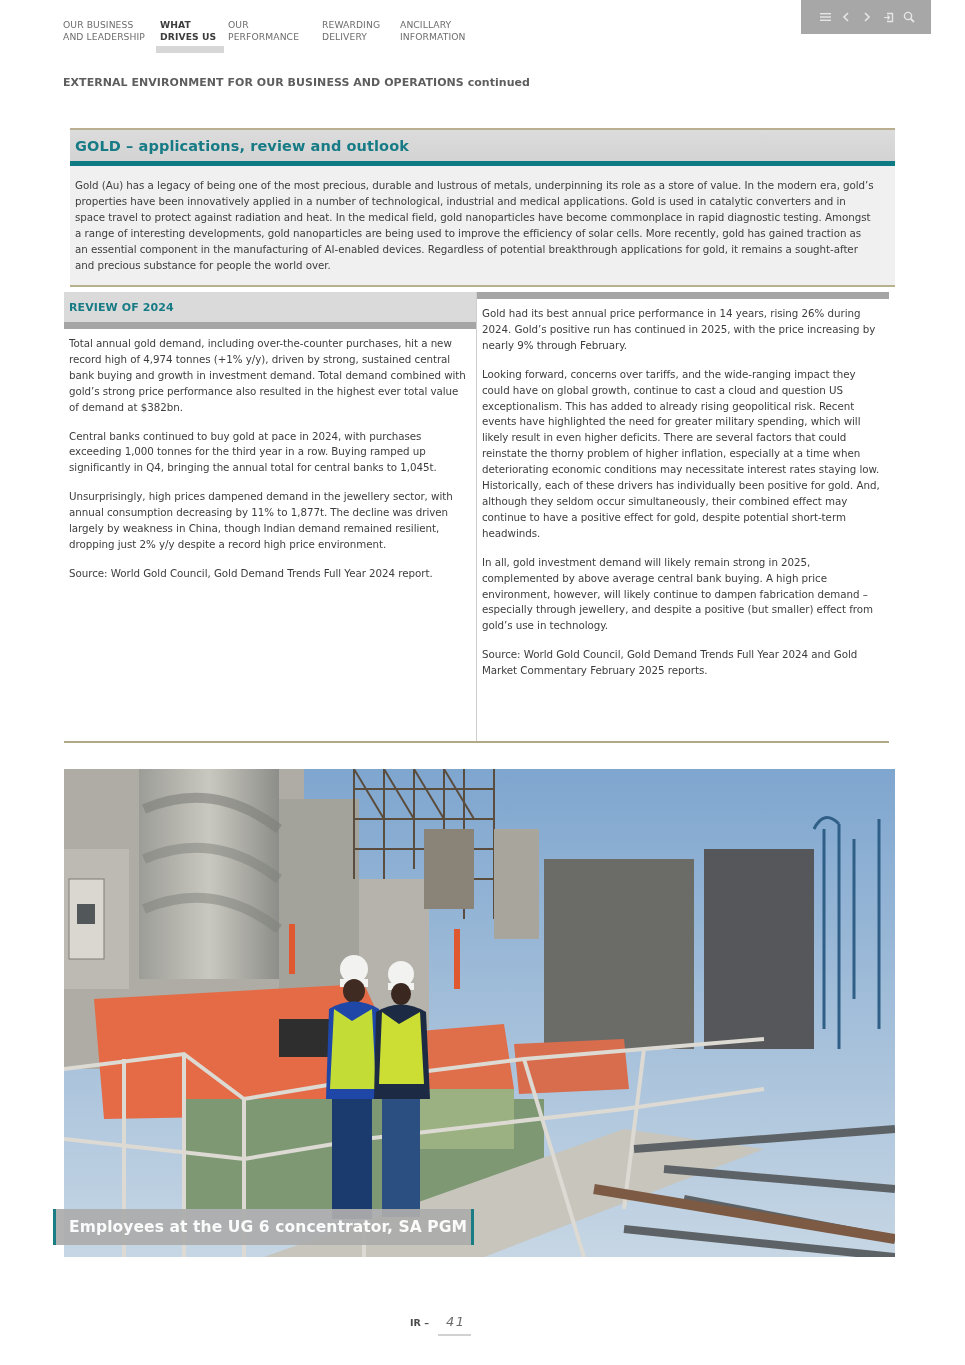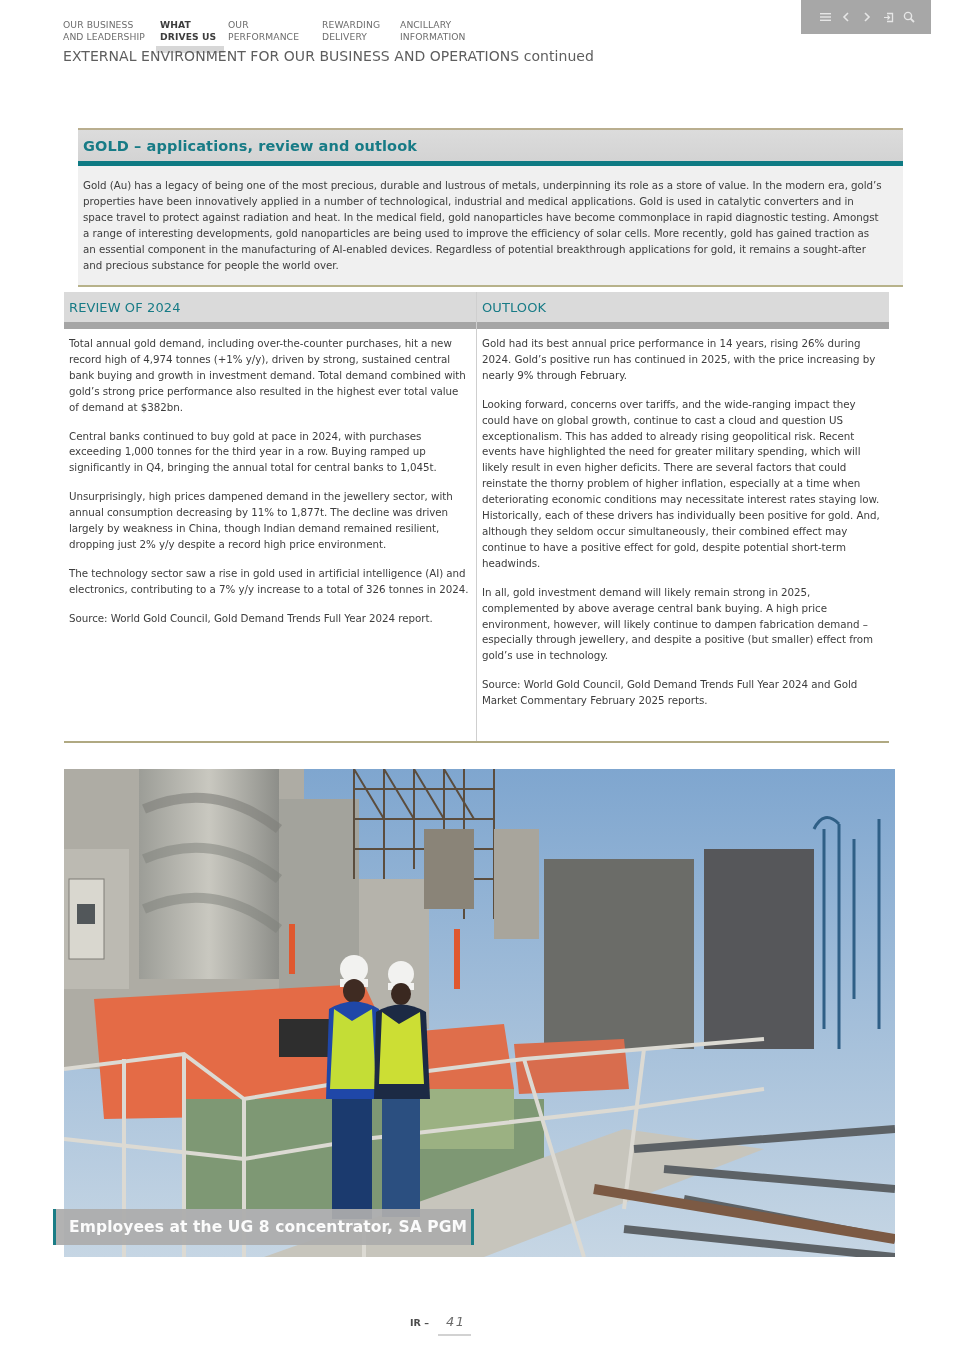--- a/index.html
+++ b/index.html
@@ -10,37 +10,37 @@
   .topnav { position: absolute; top: 19px; left: 63px; display: flex; }
   .navitem { position: relative; font-size: 9.2px; line-height: 11.5px; color: #6d6d6d; text-transform: uppercase; letter-spacing: 0.1px; cursor: pointer; }
   .navitem span { display: block; white-space: nowrap; }
   .navitem.active { font-weight: bold; color: #3d3d3d; }
   .navitem.active .underline { position: absolute; left: -4px; top: 27px; width: 68px; height: 7px; background: #d7d7d7; }
   .nav-0 { width: 97px; } .nav-1 { width: 68px; } .nav-2 { width: 94px; } .nav-3 { width: 78px; } .nav-4 { width: 90px; }
 
   .toolbar { position: absolute; top: 0; left: 801px; width: 130px; height: 34px; background: #a7a7a7; display: flex; align-items: center; justify-content: flex-end; padding-right: 16px; gap: 9px; }
   .toolbar .tb { color: #e4e4e4; font-size: 11px; line-height: 12px; cursor: pointer; display: flex; align-items: center; justify-content: center; width: 12px; height: 14px; }
 
-  .section-label { position: absolute; top: 48px; left: 63px; font-size: 14px; color: #5e5e5e; text-transform: none; letter-spacing: 0.05px; white-space: nowrap; }
-
-  
-  .gold-box { position: absolute; top: 128px; left: 78px; width: 825px; }
+  .section-label { position: absolute; top: 76px; left: 63px; font-size: 11px; color: #5e5e5e; text-transform: none; letter-spacing: 0.05px; white-space: nowrap; font-weight: bold; }
+
+  
+  .gold-box { position: absolute; top: 128px; left: 70px; width: 825px; }
   .gold-head { height: 33px; background: linear-gradient(#dcdcdc, #d3d3d3); border-top: 2px solid #b9ae8f; display: flex; align-items: center; padding-left: 5px; }
   .gold-head h2 { font-size: 14.5px; font-weight: bold; color: #177b86; letter-spacing: 0.1px; }
   .teal-bar { height: 5px; background: #0e7a83; }
   .gold-body { background: #f0f0f0; padding: 11px 19px 12px 5px; border-bottom: 2px solid #b7b28a; }
   .gold-body p { font-size: 10.3px; line-height: 16px; color: #3d3d3d; letter-spacing: -0.05px; }
 
   
   .cols { position: absolute; top: 292px; left: 64px; width: 825px; display: flex; border-bottom: 2px solid #b0a982; }
   .col { flex: 1 1 0; }
   .col-left { width: 413px; flex: none; border-right: 1px solid #cfcfcf; }
   .col-right { width: 412px; flex: none; }
   .col-head { height: 30px; background: #dadada; display: flex; align-items: center; padding-left: 5px; }
-  .col-head h3 { font-size: 13px; font-weight: normal; color: #177b86; letter-spacing: 0.1px; }
+  .col-head h3 { font-size: 11px; font-weight: bold; color: #177b86; letter-spacing: 0.1px; }
   .col-bar { height: 7px; background: #a5a5a5; }
   .col-body { padding: 7px 5px 18px 5px; background: #ffffff; height: 412px; }
   .col-body p { font-size: 10.3px; line-height: 15.9px; color: #3d3d3d; margin-bottom: 13px; letter-spacing: -0.05px; }
   .col-right .col-body p { margin-bottom: 13px; }
 
   
   .photo { position: absolute; top: 769px; left: 64px; width: 831px; height: 488px; overflow: hidden; background: #8c8c86; }
   .photo svg { display: block; }
   .caption { position: absolute; top: 1209px; left: 53px; width: 421px; height: 36px; background: rgba(172,172,172,0.93); border-left: 3px solid #1a7d86; border-right: 3px solid #1a7d86; display: flex; align-items: center; padding-left: 13px; }
   .caption span { font-size: 15.5px; font-weight: bold; color: #fbfbfb; letter-spacing: 0.1px; white-space: nowrap; }
@@ -125,28 +125,24 @@
 <section class="cols">
   <div class="col col-left">
     <div class="col-head">
       <h3>REVIEW OF 2024</h3>
     </div>
     <div class="col-bar"></div>
     <div class="col-body">
       <p>Total annual gold demand, including over-the-counter purchases, hit a new record high of 4,974 tonnes (+1% y/y), driven by strong, sustained central bank buying and growth in investment demand. Total demand combined with gold’s strong price performance also resulted in the highest ever total value of demand at $382bn.</p>
       <p>Central banks continued to buy gold at pace in 2024, with purchases exceeding 1,000 tonnes for the third year in a row. Buying ramped up significantly in Q4, bringing the annual total for central banks to 1,045t.</p>
       <p>Unsurprisingly, high prices dampened demand in the jewellery sector, with annual consumption decreasing by 11% to 1,877t. The decline was driven largely by weakness in China, though Indian demand remained resilient, dropping just 2% y/y despite a record high price environment.</p>
-      <p>The technology sector saw a rise in gold used in artificial intelligence (AI) and electronics, contributing to a 7% y/y increase to a total of 326 tonnes in 2024.</p>
       <p>Source: World Gold Council, Gold Demand Trends Full Year 2024 report.</p>
     </div>
   </div>
   <div class="col col-right">
-    <div class="col-head">
-      <h3>OUTLOOK</h3>
-    </div>
     <div class="col-bar"></div>
     <div class="col-body">
       <p>Gold had its best annual price performance in 14 years, rising 26% during 2024. Gold’s positive run has continued in 2025, with the price increasing by nearly 9% through February.</p>
       <p>Looking forward, concerns over tariffs, and the wide-ranging impact they could have on global growth, continue to cast a cloud and question US exceptionalism. This has added to already rising geopolitical risk. Recent events have highlighted the need for greater military spending, which will likely result in even higher deficits. There are several factors that could reinstate the thorny problem of higher inflation, especially at a time when deteriorating economic conditions may necessitate interest rates staying low. Historically, each of these drivers has individually been positive for gold. And, although they seldom occur simultaneously, their combined effect may continue to have a positive effect for gold, despite potential short-term headwinds.</p>
       <p>In all, gold investment demand will likely remain strong in 2025, complemented by above average central bank buying. A high price environment, however, will likely continue to dampen fabrication demand – especially through jewellery, and despite a positive (but smaller) effect from gold’s use in technology.</p>
       <p>Source: World Gold Council, Gold Demand Trends Full Year 2024 and Gold Market Commentary February 2025 reports.</p>
     </div>
   </div>
 </section>
 
@@ -226,21 +222,21 @@
       <rect x="324" y="214" width="26" height="7" fill="#f2f2f0"></rect>
       <ellipse cx="337" cy="225" rx="10" ry="11" fill="#3a2820"></ellipse>
       <path d="M312 243 Q337 228 362 243 L366 330 L310 330 Z" fill="#1c2a44"></path>
       <path d="M318 243 L335 255 L356 243 L360 315 L315 315 Z" fill="#dbee33" opacity="0.92"></path>
       <rect x="318" y="330" width="38" height="118" fill="#2b4f80"></rect>
     </g>
   </svg>
 </figure>
 
 <div class="caption">
-  <span>Employees at the UG 8 concentrator, SA PGM</span>
+  <span>Employees at the UG 6 concentrator, SA PGM</span>
 </div>
 
 <footer class="footer">
   <span class="ir">IR –</span>
   <span class="pg">
     <span>41</span>
     <span class="pg-underline"></span>
   </span>
 </footer>
 

